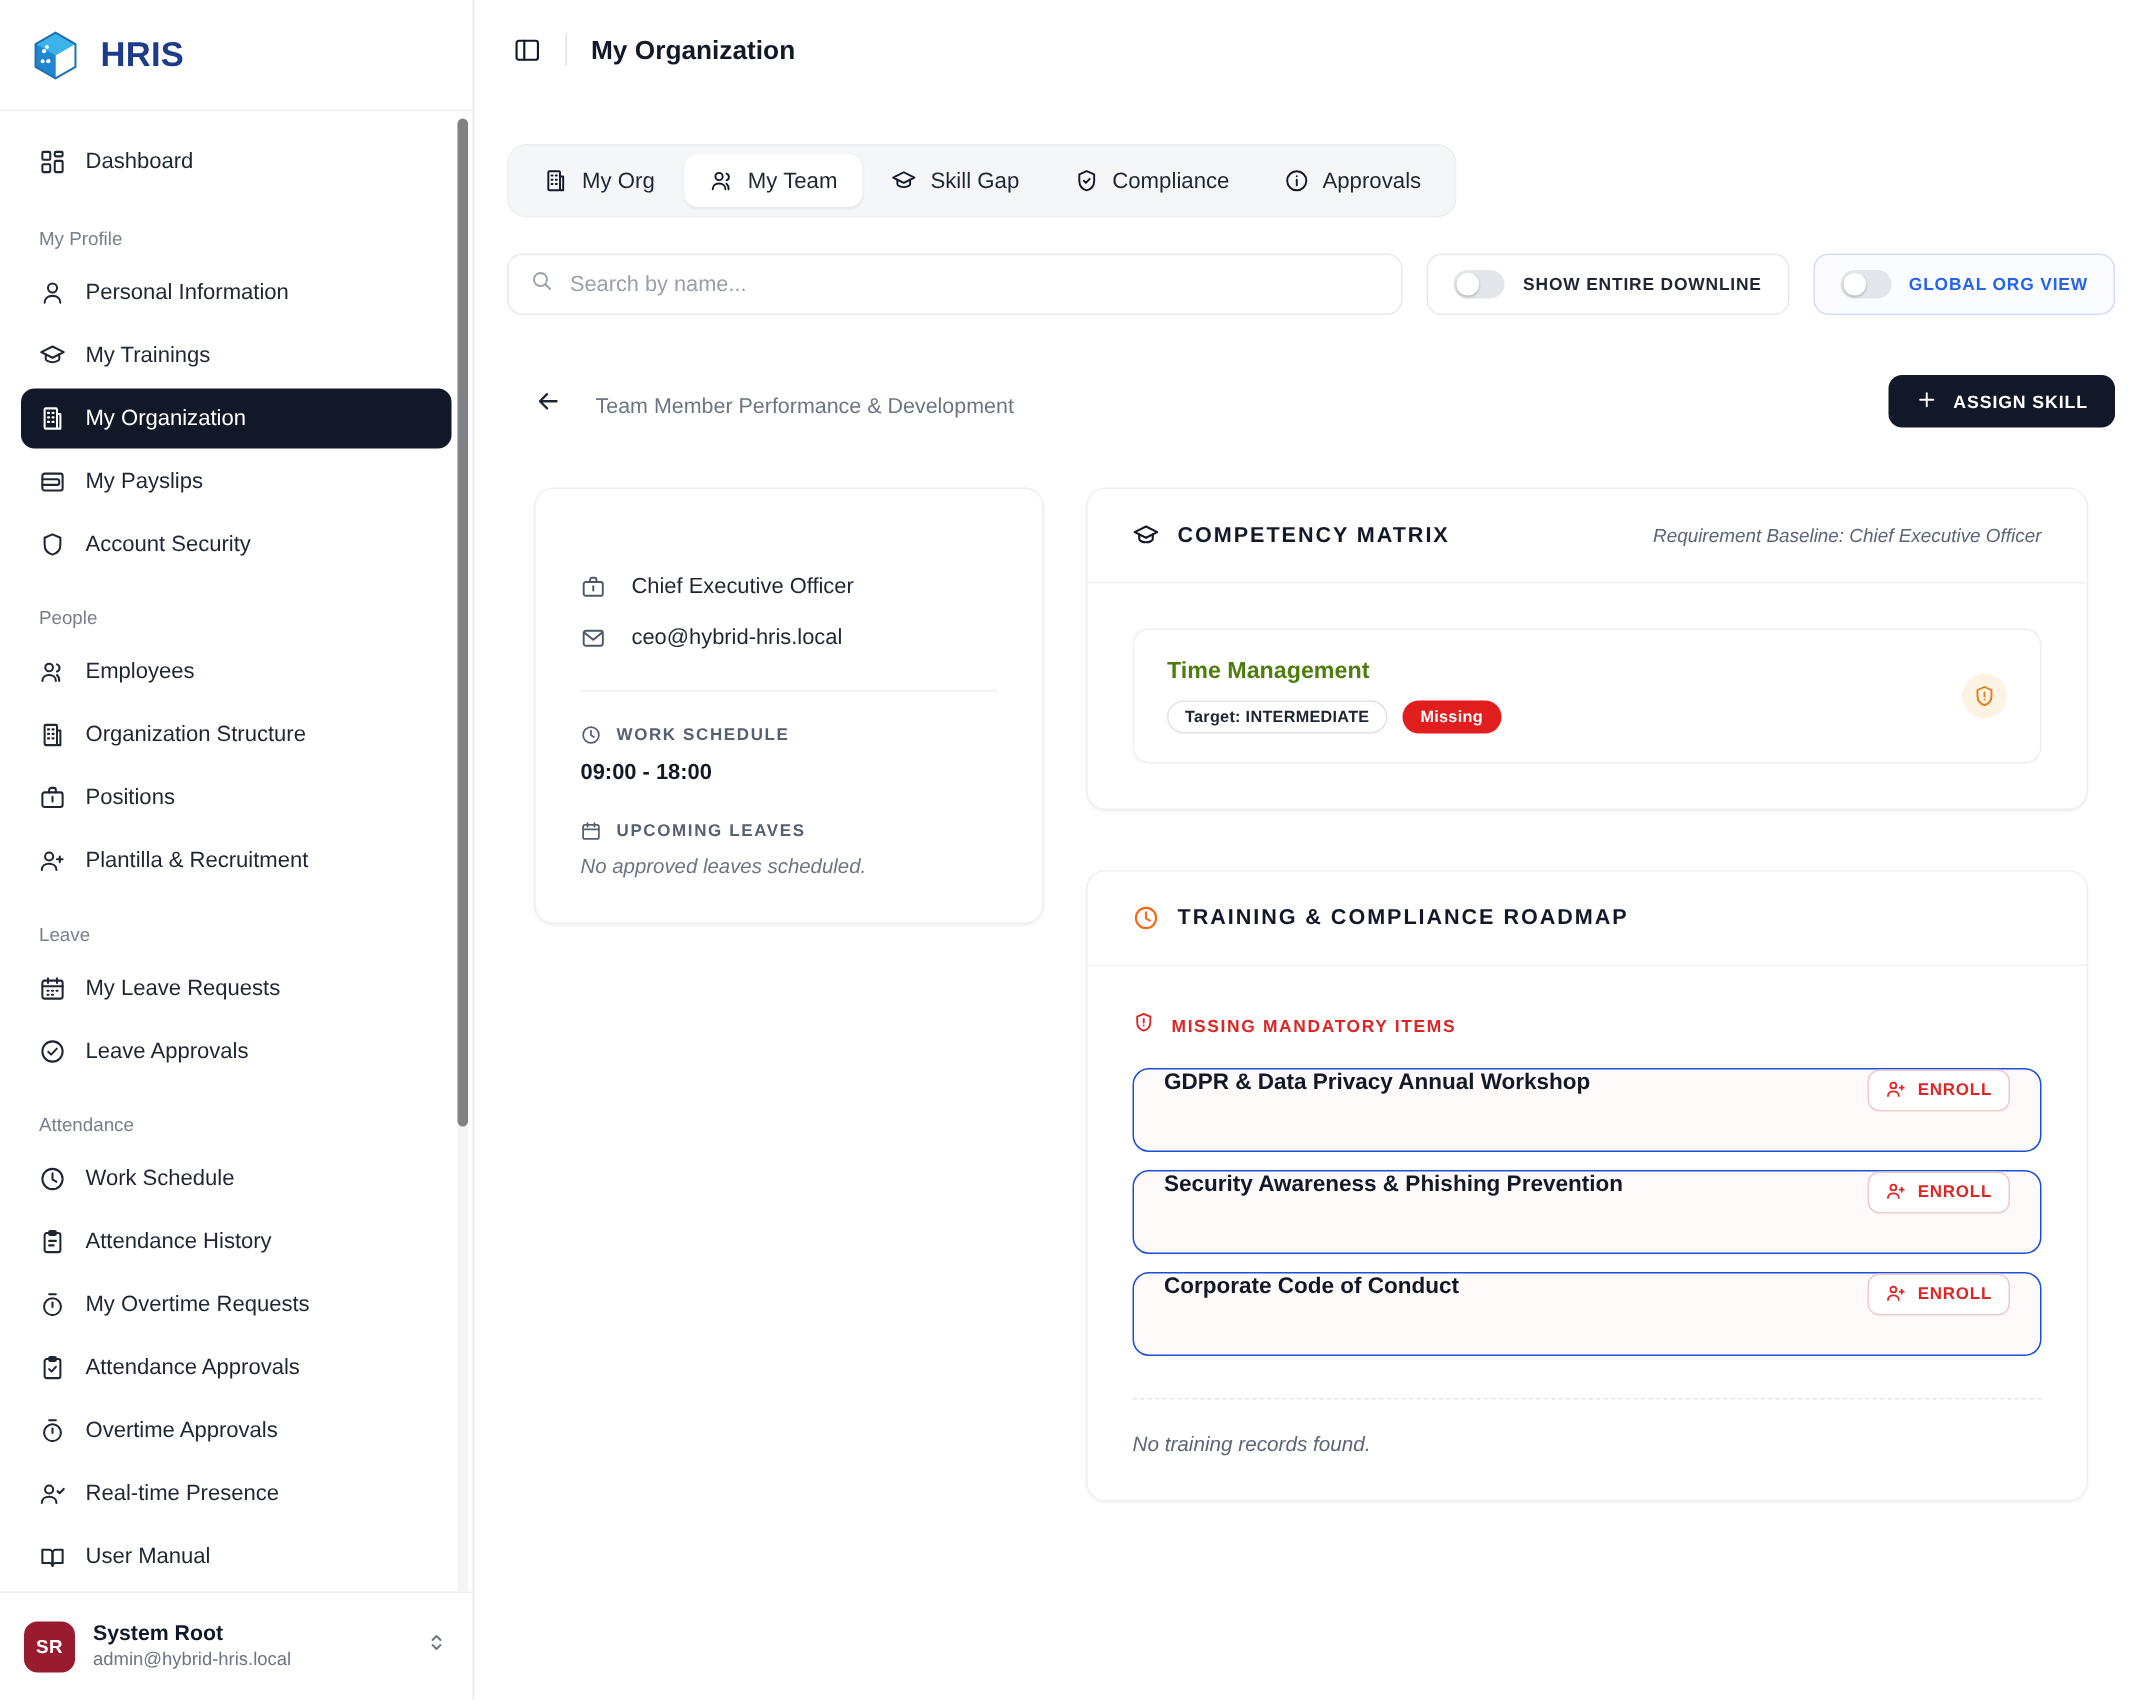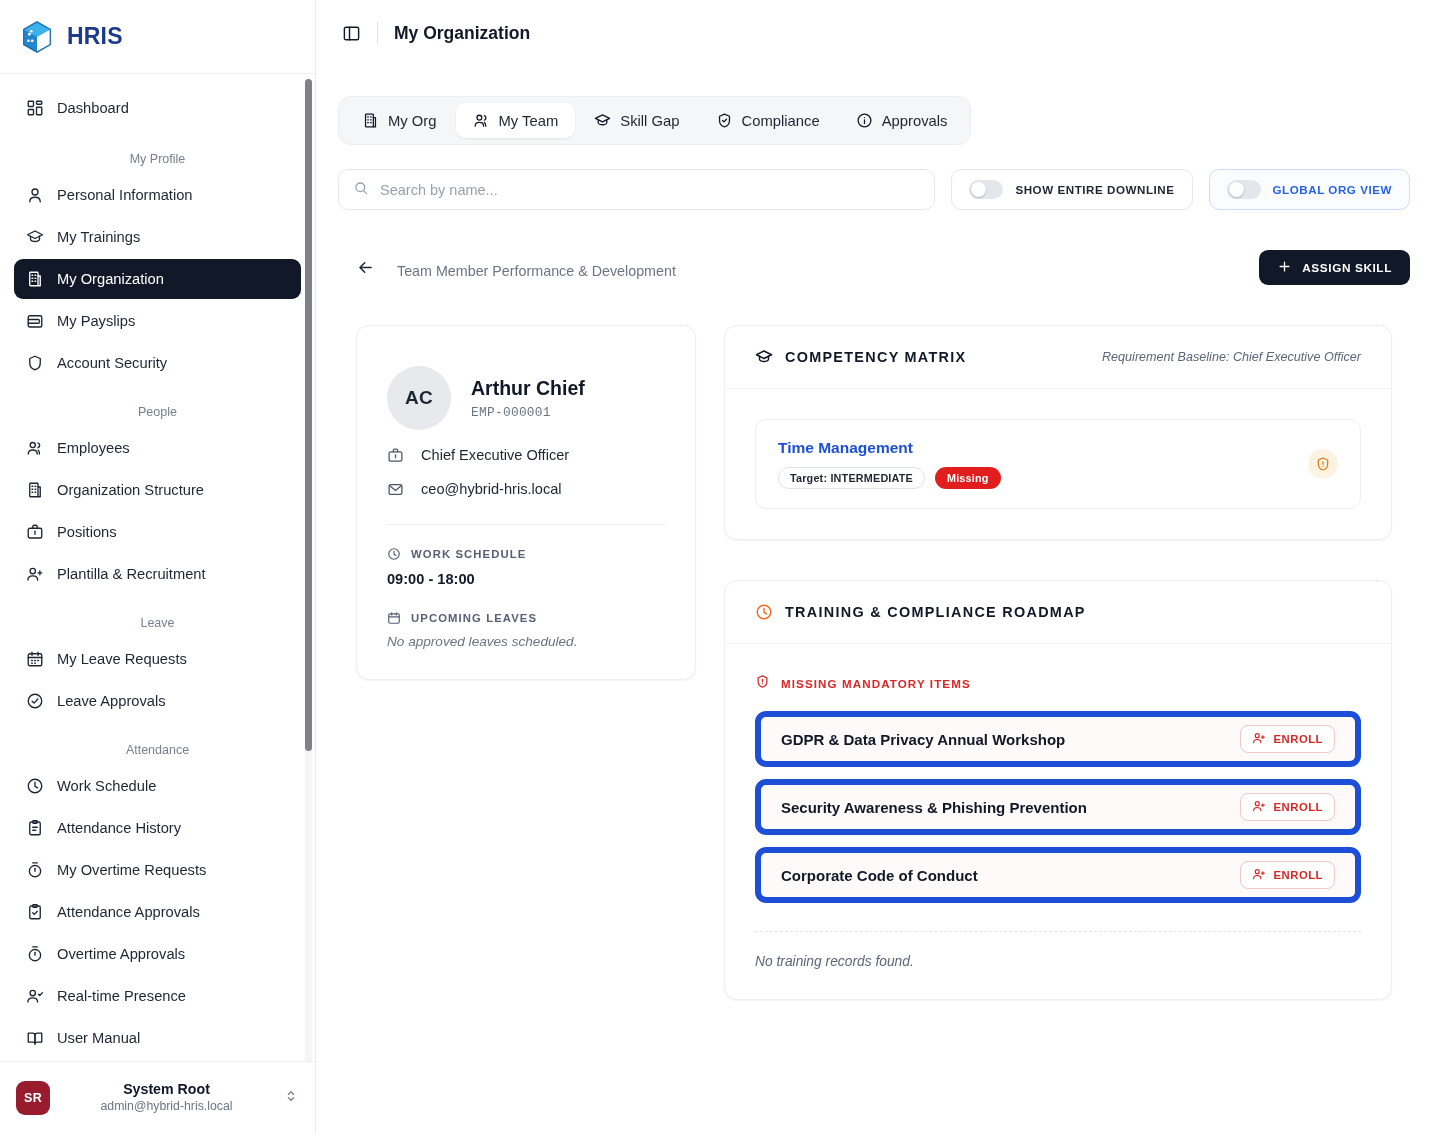--- a/index.html
+++ b/index.html
@@ -11,21 +11,21 @@
     overflow:hidden;
     display:flex;
   }
 
   
   .sidebar {
     width:316px; height:1133px;
     background:#ffffff;
     border-right:1px solid #e8eaee;
     display:flex; flex-direction:column;
-    position:relative; flex:0 0 316px;text-align:center;
+    position:relative; flex:0 0 316px;
   }
   .sb-head {
     height:74px; flex:0 0 74px;
     display:flex; align-items:center; gap:11px;
     padding:0 18px;
     border-bottom:1px solid #eceef1;
   }
   .logo-mark { width:38px; height:38px; flex:0 0 38px; }
   .brand {
     font-size:23px; font-weight:bold; color:#1e3a8a; letter-spacing:.2px;
@@ -191,21 +191,21 @@
     font-size:14.4px; font-weight:bold; letter-spacing:1.3px; color:#111827;
   }
   .ch-ico { width:18px; height:18px; flex:0 0 18px; margin-right:12px; }
   .ch-note { margin-left:auto; font-size:12.6px; font-style:italic; color:#5b6678; }
   .card-body { padding:30px; }
 
   .skill-row {
     border:1px solid #edeff2; border-radius:11px;
     padding:19px 22px; display:flex; align-items:center; gap:14px;
   }
-  .skill-name { font-size:15.5px; font-weight:bold; color:#1d4ed8; }
+  .skill-name { font-size:15.5px; font-weight:bold; color:#4d7c0f; }
   .chips { display:flex; align-items:center; gap:10px; margin-top:10px; }
   .chip-out {
     border:1px solid #dfe2e8; border-radius:20px;
     padding:4px 11px; font-size:10.8px; font-weight:bold; color:#1d2633; letter-spacing:.2px;
   }
   .chip-red {
     background:#e11d1d; color:#fff; border-radius:20px;
     padding:5px 12px; font-size:10.8px; font-weight:bold; letter-spacing:.2px;
   }
   .warn-badge {
@@ -213,23 +213,23 @@
     background:#fdf3e3; display:flex; align-items:center; justify-content:center;
   }
 
   .sec-lbl-row { display:flex; align-items:center; gap:11px; }
   .sec-lbl {
     font-size:11.6px; font-weight:bold; letter-spacing:1.1px; color:#dc2626;
   }
   .sec-lbl.muted { color:#566073; }
   .mand-list { margin-top:18px; display:flex; flex-direction:column; gap:12px; }
   .mand-row {
-    background:#fefafa; border:6px solid #1d4ed8; border-radius:11px;
+    background:#fefafa; border:1px solid #1d4ed8; border-radius:11px;
     height:56px; padding:0 20px;
-    display:flex; align-items:center;
+    display:flex; align-items:flex-start;
   }
   .mand-name { font-size:15px; font-weight:bold; color:#111827; }
   .enroll-btn {
     margin-left:auto;
     display:flex; align-items:center; gap:8px;
     border:1px solid #f2c9c9; background:#fff; border-radius:8px;
     height:28px; padding:0 11px; cursor:pointer;
     color:#dc2626; font-size:11.3px; font-weight:bold; letter-spacing:.5px;
     font-family:"Liberation Sans", sans-serif;
   }
@@ -594,27 +594,20 @@
         </span>
         <span>ASSIGN SKILL</span>
       </button>
     </div>
 
     
     <div class="cols">
 
       <div class="col-l">
         <div class="card pcard">
-          <div class="pid-row">
-            <span class="av-ac">AC</span>
-            <span>
-              <span class="p-name" style="display:block">Arthur Chief</span>
-              <span class="p-code" style="display:block">EMP-000001</span>
-            </span>
-          </div>
 
           <div class="p-line">
             <span class="ico">
               <svg viewBox="0 0 24 24" width="17" height="17" fill="none" stroke="#4b5768" stroke-width="1.8" stroke-linecap="round" stroke-linejoin="round">
                 <rect x="3" y="7" width="18" height="13" rx="2"></rect>
                   <path d="M9 7V5a2 2 0 012-2h2a2 2 0 012 2v2"></path>
                   <path d="M12 11v4"></path>
               </svg>
             </span>
             <span>Chief Executive Officer</span>

